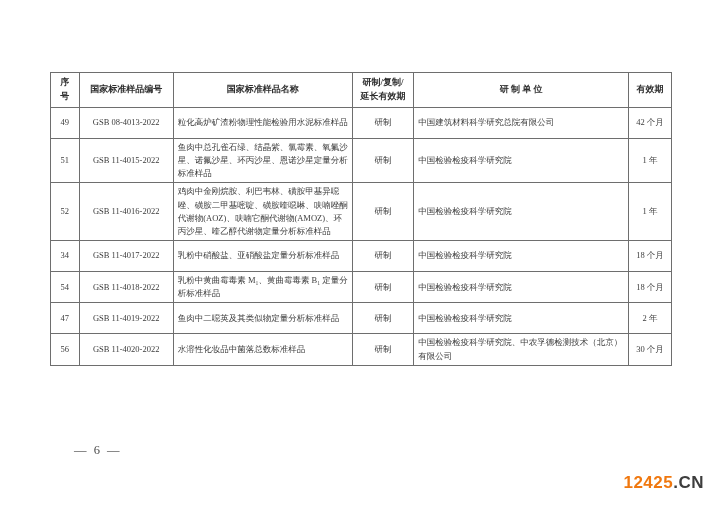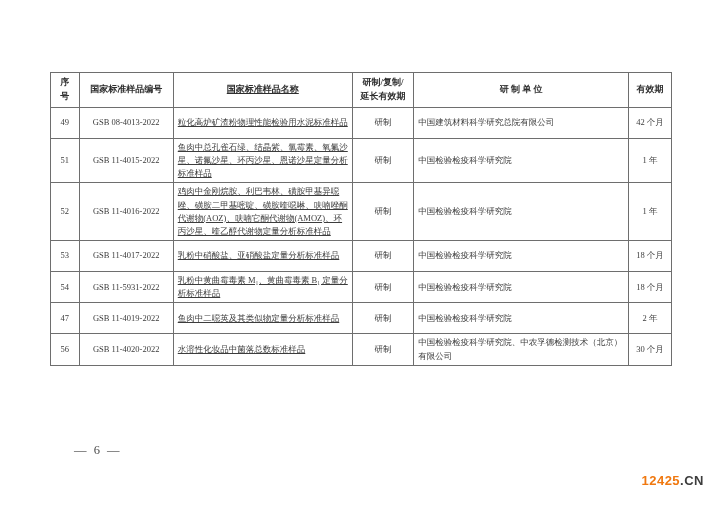--- a/index.html
+++ b/index.html
@@ -39,40 +39,40 @@
     color: #2f2f2f;
     text-align: center;
     font-size: 9px;
     white-space: pre-line;
     padding: 3px 2px;
     height: 22px;
   }
   table.samples td { min-height: 26px; height: 26px; }
   .col-no       { width: 28px;  text-align: center; }
   .col-code     { width: 92px; text-align: center; }
-  .col-name     { width: 175px; text-align: left; text-decoration: underline; }
+  .col-name     { width: 175px; text-align: left; }
   .col-type     { width: 60px;  text-align: center; }
   .col-org      { width: 210px; text-align: left; }
   .col-validity { width: 42px;  text-align: center; white-space: nowrap; }
   .footer-page {
     position: absolute;
     left: 74px;
     top: 443px;
     font-size: 12.5px;
     color: #4a4a4a;
     letter-spacing: 2px;
     font-family: "Liberation Serif", "DejaVu Serif", serif;
   }
   .watermark {
     position: absolute;
     right: 16px;
     top: 473px;
     font-family: "Liberation Sans", "DejaVu Sans", sans-serif;
     font-weight: bold;
-    font-size: 13px;
+    font-size: 17px;
     letter-spacing: 0.5px;
   }
   .watermark .wm-num { color: #f0780f; }
   .watermark .wm-cn  { color: #3d3d3d; }
 </style>
 </head>
 <body>
 
 <div class="page">
 
@@ -116,30 +116,30 @@
         </tr>
         <tr>
           <td class="col-no">52</td>
           <td class="col-code">GSB 11-4016-2022</td>
           <td class="col-name">鸡肉中金刚烷胺、利巴韦林、磺胺甲基异噁唑、磺胺二甲基嘧啶、磺胺喹噁啉、呋喃唑酮代谢物(AOZ)、呋喃它酮代谢物(AMOZ)、环丙沙星、喹乙醇代谢物定量分析标准样品</td>
           <td class="col-type">研制</td>
           <td class="col-org">中国检验检疫科学研究院</td>
           <td class="col-validity">1 年</td>
         </tr>
         <tr>
-          <td class="col-no">53</td>
+          <td class="col-no">34</td>
           <td class="col-code">GSB 11-4017-2022</td>
           <td class="col-name">乳粉中硝酸盐、亚硝酸盐定量分析标准样品</td>
           <td class="col-type">研制</td>
           <td class="col-org">中国检验检疫科学研究院</td>
           <td class="col-validity">18 个月</td>
         </tr>
         <tr>
           <td class="col-no">54</td>
-          <td class="col-code">GSB 11-5931-2022</td>
+          <td class="col-code">GSB 11-4018-2022</td>
           <td class="col-name">乳粉中黄曲霉毒素 M₁、黄曲霉毒素 B₁ 定量分析标准样品</td>
           <td class="col-type">研制</td>
           <td class="col-org">中国检验检疫科学研究院</td>
           <td class="col-validity">18 个月</td>
         </tr>
         <tr>
           <td class="col-no">47</td>
           <td class="col-code">GSB 11-4019-2022</td>
           <td class="col-name">鱼肉中二噁英及其类似物定量分析标准样品</td>
           <td class="col-type">研制</td>

